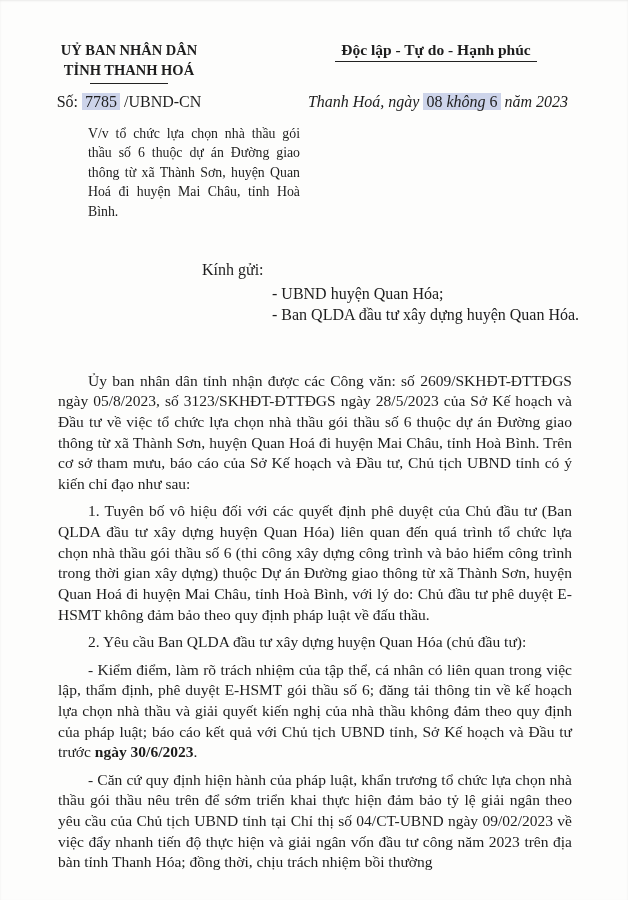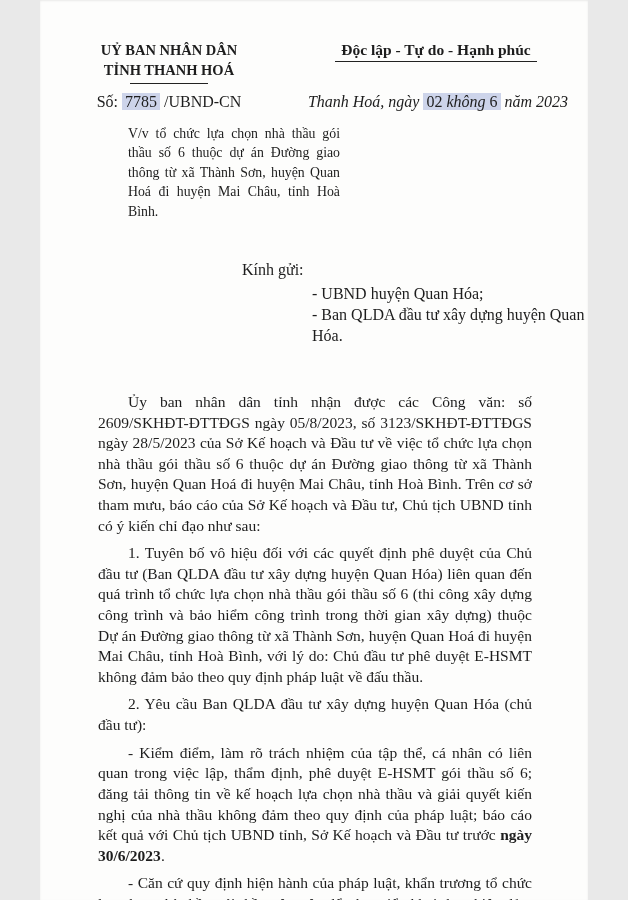--- a/index.html
+++ b/index.html
@@ -2,21 +2,21 @@
 <html lang="vi"><head>
 <meta charset="utf-8">
 <style>
   html,body{margin:0;padding:0;}
   body{
     background:#e9e9e9;
     font-family:"Liberation Serif","DejaVu Serif",serif;
   }
   .page{
     position:relative;
-    width:548px;height:900px;
+    width:628px;height:900px;
     margin:0 auto;
     background:var(--paper,#fdfdfc);
     color:var(--ink,#1d1d1d);
     overflow:hidden;
     box-shadow:inset 0 1px 2px rgba(0,0,0,.08);
   }
   
   .doc-header{display:flex;padding-top:40px;}
   .hdr-left{width:258px;text-align:center;}
   .hdr-right{flex:1;text-align:center;padding-right:14px;}
@@ -61,21 +61,21 @@
     </div>
   </div>
 
   <div class="numdate-row">
     <div class="ref-cell">
       <span>Số:</span>
       <span class="hl">7785</span><span class="ref-suffix">/UBND-CN</span>
     </div>
     <div class="date-cell">
       <span>Thanh Hoá, ngày</span>
-      <span class="hl"><span class="upright">02</span> <span>không</span> <span class="upright">6</span></span>
+      <span class="hl"><span class="upright">08</span> <span>không</span> <span class="upright">6</span></span>
       <span>năm 2023</span>
     </div>
   </div>
 
   <div class="subject">V/v tổ chức lựa chọn nhà thầu gói thầu số 6 thuộc dự án Đường giao thông từ xã Thành Sơn, huyện Quan Hoá đi huyện Mai Châu, tỉnh Hoà Bình.</div>
 
   <div class="recipients">
     <div>Kính gửi:</div>
     <div class="recipient-items">
       <div>- UBND huyện Quan Hóa;</div>

